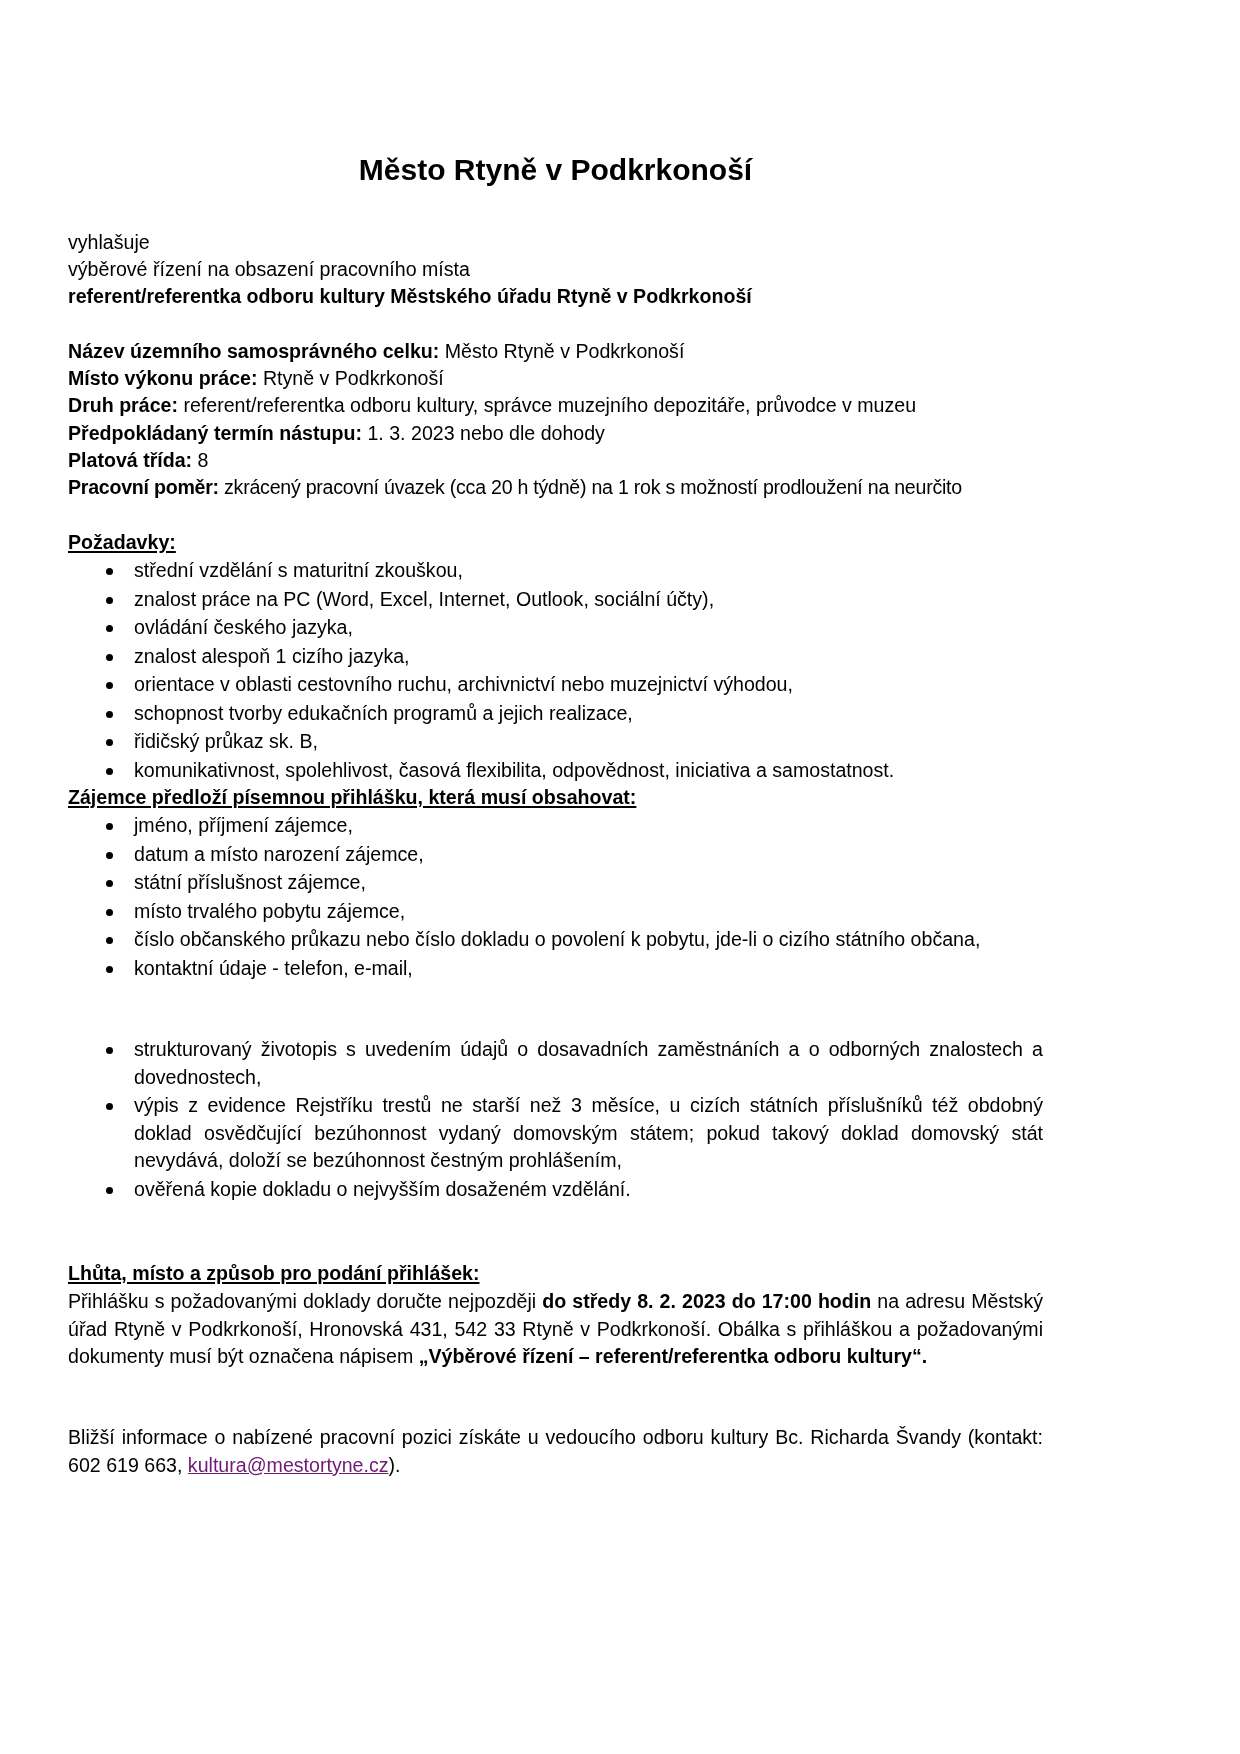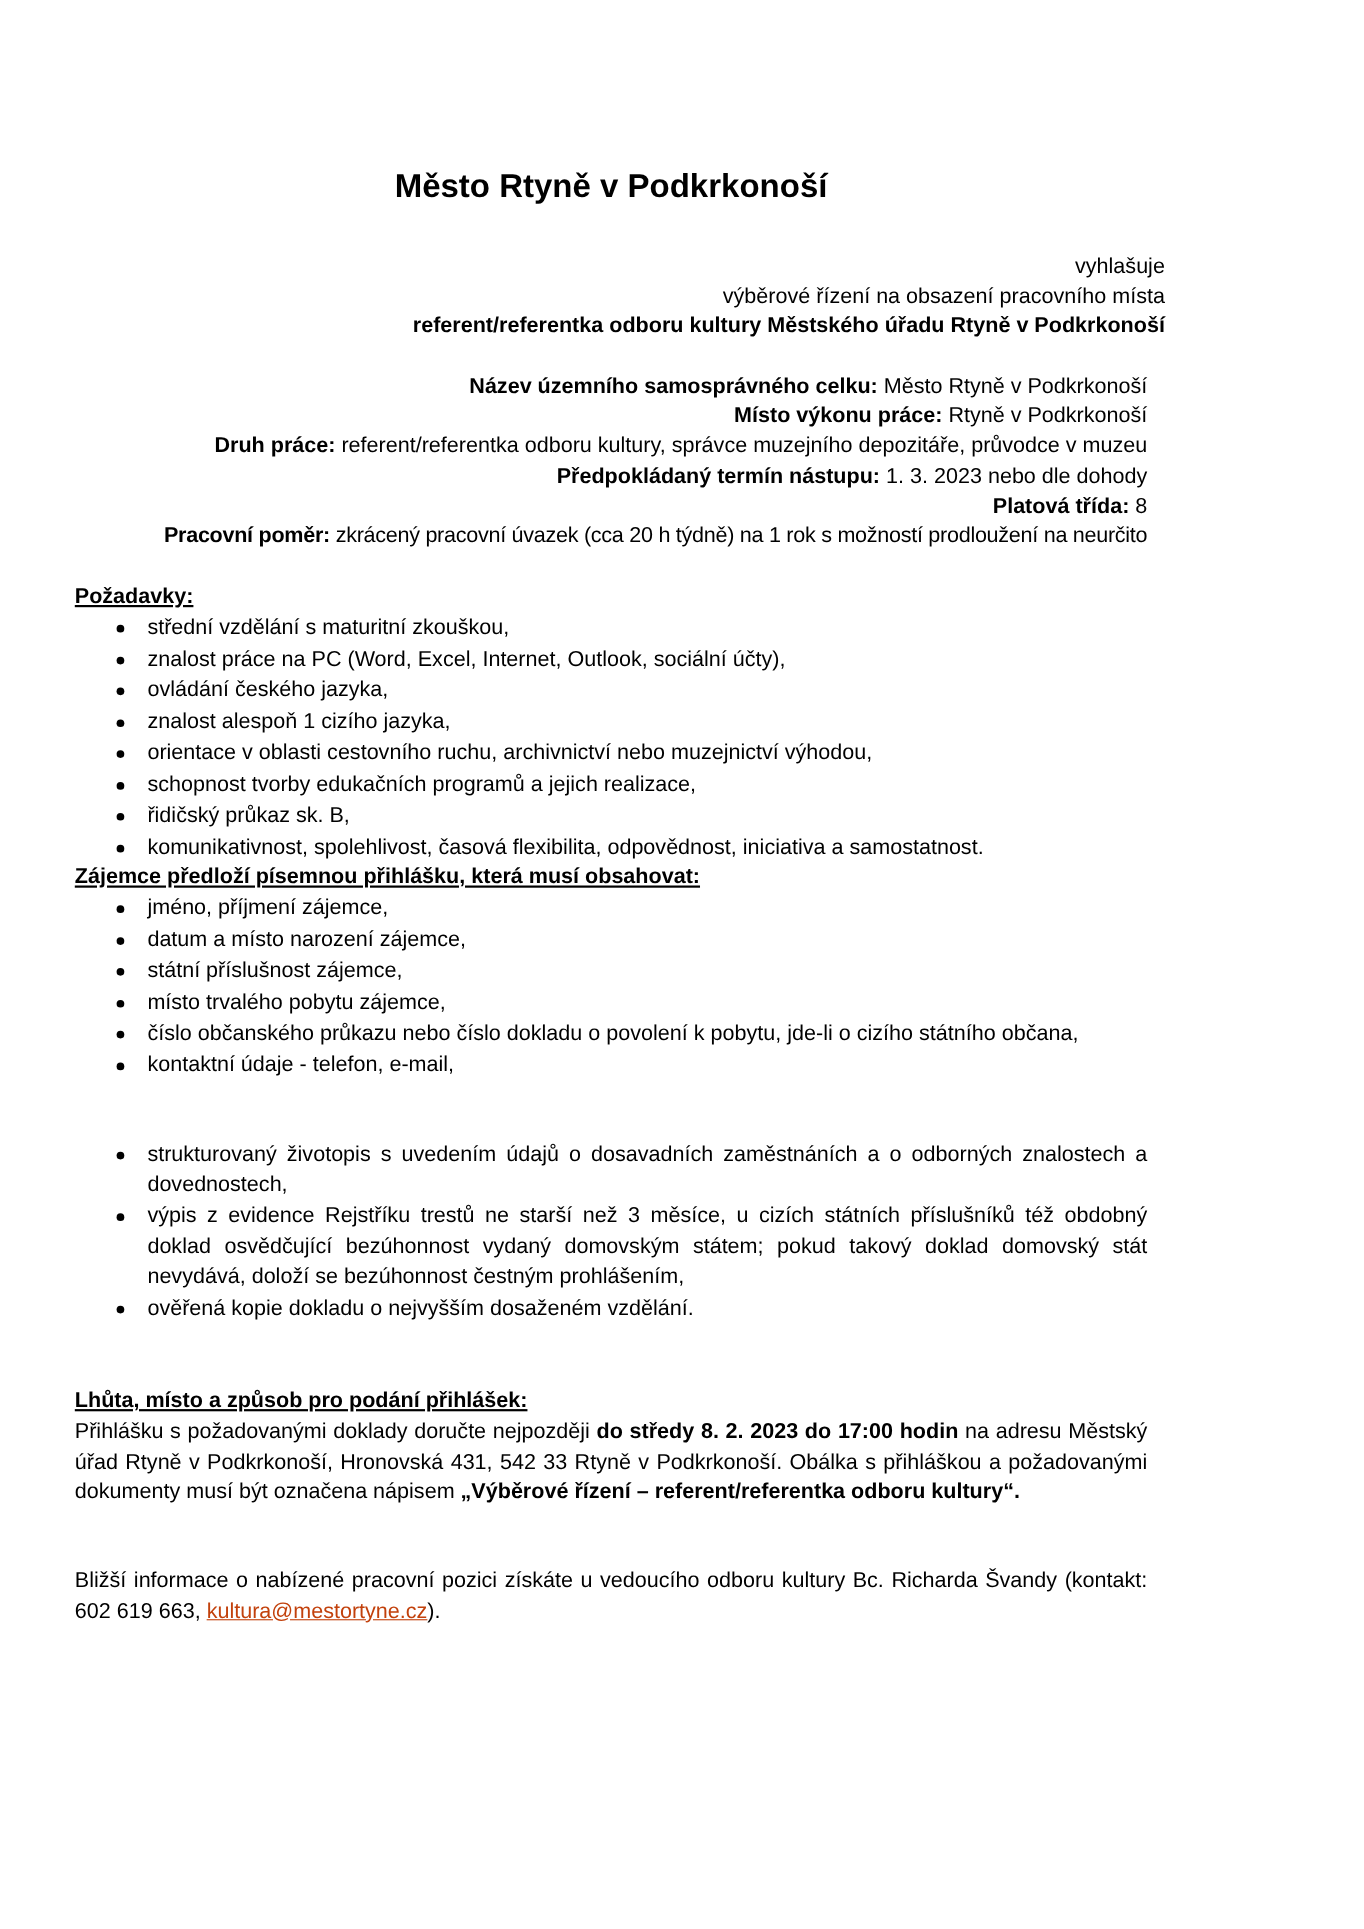--- a/index.html
+++ b/index.html
@@ -3,32 +3,32 @@
   <meta charset="utf-8">
   <style>
     html, body { margin: 0; padding: 0; background: #ffffff; }
     body {
       width: 1240px; height: 1754px; position: relative; overflow: hidden;
       font-family: "Liberation Sans", sans-serif; color: #000000;
     }
     .page { position: absolute; left: 0; top: 0; width: 1240px; height: 1618px; background: #fff; }
     .content { position: absolute; left: 68px; top: 0; width: 975px; font-size: 19.6px; line-height: 27.3px; }
     .title { position: absolute; left: 0; width: 975px; top: 150px; text-align: center; font-weight: bold; font-size: 30px; line-height: 40px; }
-    .center { position: absolute; left: 16px; width: 975px; text-align: right; }
+    .center { position: absolute; left: 0; width: 975px; text-align: left; }
     .info { position: absolute; left: 0; width: 975px; top: 338px; }
-    .info-line { white-space: nowrap; height: 27.2px; text-align: right; }
+    .info-line { white-space: nowrap; height: 27.2px; }
     .b { font-weight: bold; }
     .section { position: absolute; left: 0; width: 975px; }
     .heading { font-weight: bold; text-decoration: underline; text-underline-offset: 2px; text-decoration-thickness: 2px; height: 30px; line-height: 30px; }
     ul.bullets { list-style: none; margin: 0; padding: 0; }
     ul.bullets li { position: relative; padding-left: 66px; line-height: 27.5px; margin-bottom: 1px; }
     ul.bullets li .dot { position: absolute; left: 38px; top: 11px; width: 7px; height: 7px; border-radius: 50%; background: #000; }
     .justify { text-align: justify; text-align-last: left; }
     .para { text-align: justify; line-height: 27.5px; }
-    a.email { color: #c2410c; }
+    a.email { color: #701a75; }
   </style>
 </head>
 <body>
 
 <div class="page">
   <div class="content">
 
     <div class="title">Město Rtyně v Podkrkonoší</div>
     <div class="center" style="top:229px;">vyhlašuje</div>
     <div class="center" style="top:256px;">výběrové řízení na obsazení pracovního místa</div>

